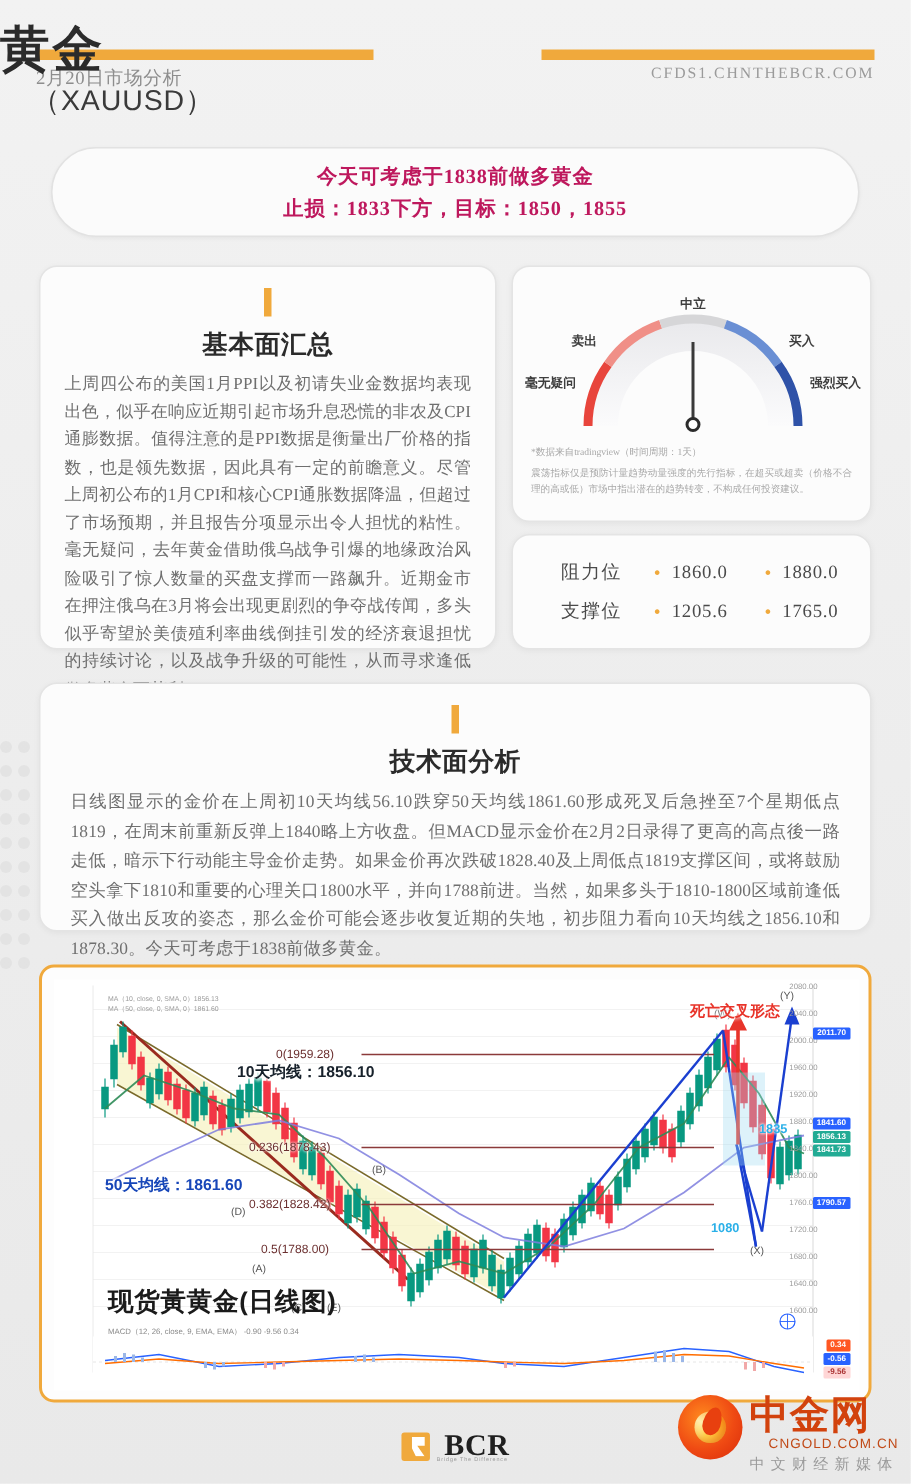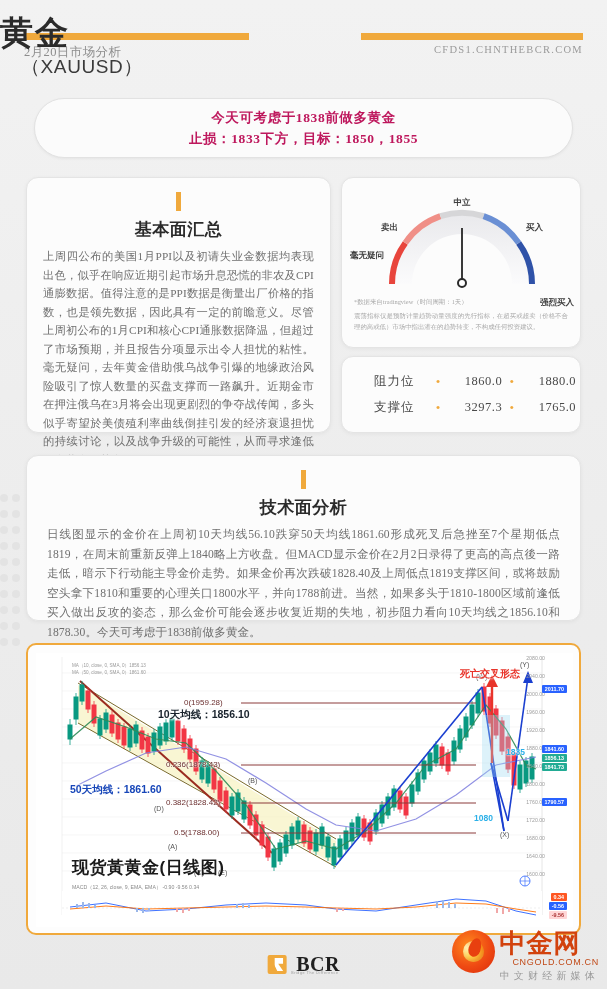--- a/index.html
+++ b/index.html
@@ -78,37 +78,37 @@
   .tech-text { font-size: 11.6px; line-height: 19.5px; }
 
   
   .gauge-wrap { position: relative; width: 240px; height: 114px; }
   .gauge-svg { position: absolute; left: 50%; transform: translateX(-50%); top: 16px; }
   .g-lbl { position: absolute; font-size: 8.5px; color: #3e3e3e; font-weight: bold; white-space: nowrap; }
   .g-neutral  { left: 50%; transform: translateX(-50%); top: 19px; }
   .g-sell     { left: 39px;  top: 44px; }
   .g-buy      { right: 39px; top: 44px; }
   .g-ssell    { left: 8px;   top: 72px; }
-  .g-sbuy     { right: 8px;  top: 72px; margin-top: 47px; }
+  .g-sbuy     { right: 8px;  top: 72px; }
 
   .gauge-note {
     padding: 4px 12px 8px 12px; font-size: 6.4px; line-height: 11px;
     color: #a8a8a8; text-align: justify;
     font-family: "Liberation Serif", "DejaVu Serif", serif;
   }
   .gauge-note .src { display: block; margin-bottom: 3px; }
 
   
   .levels-tbl { width: 100%; height: 100%; display: flex; flex-direction: column;
                 justify-content: center; padding: 0 18px; gap: 9px; margin-left: 14px; }
   .lvl-row { display: flex; align-items: center; font-size: 12.5px; color: #4a4a4a;
              font-family: "Liberation Serif", "DejaVu Serif", serif; }
   .lvl-name { width: 62px; letter-spacing: 1px; }
   .lvl-dot { width: 22px; text-align: center; color: #f0a93c; font-size: 13px; line-height: 1; }
-  .lvl-val { width: 62px; text-align: right; letter-spacing: .5px; }
+  .lvl-val { width: 62px; text-align: left; letter-spacing: .5px; }
 
   
   .chart-card {
     position: absolute; left: 26px; top: 643px; width: 555px; height: 292px;
     background: #fdfdfd; border: 2px solid #f0a93c; border-radius: 10px;
     overflow: hidden;
   }
   .chart-inner { position: absolute; inset: 8px 6px 6px 8px; background: #fff; }
   .chart-title {
     position: absolute; left: 36px; bottom: 48px; font-size: 17px;
@@ -286,21 +286,21 @@
       <div class="lvl-row">
         <span class="lvl-name">阻力位</span>
         <span class="lvl-dot">•</span>
         <span class="lvl-val">1860.0</span>
         <span class="lvl-dot">•</span>
         <span class="lvl-val">1880.0</span>
       </div>
       <div class="lvl-row">
         <span class="lvl-name">支撑位</span>
         <span class="lvl-dot">•</span>
-        <span class="lvl-val">3297.3</span>
+        <span class="lvl-val">1205.6</span>
         <span class="lvl-dot">•</span>
         <span class="lvl-val">1765.0</span>
       </div>
     </div>
   </div>
 
   <div class="card card-technical">
     <div class="sec-title">
       <span class="tick"></span>
       <span class="txt">技术面分析</span>

